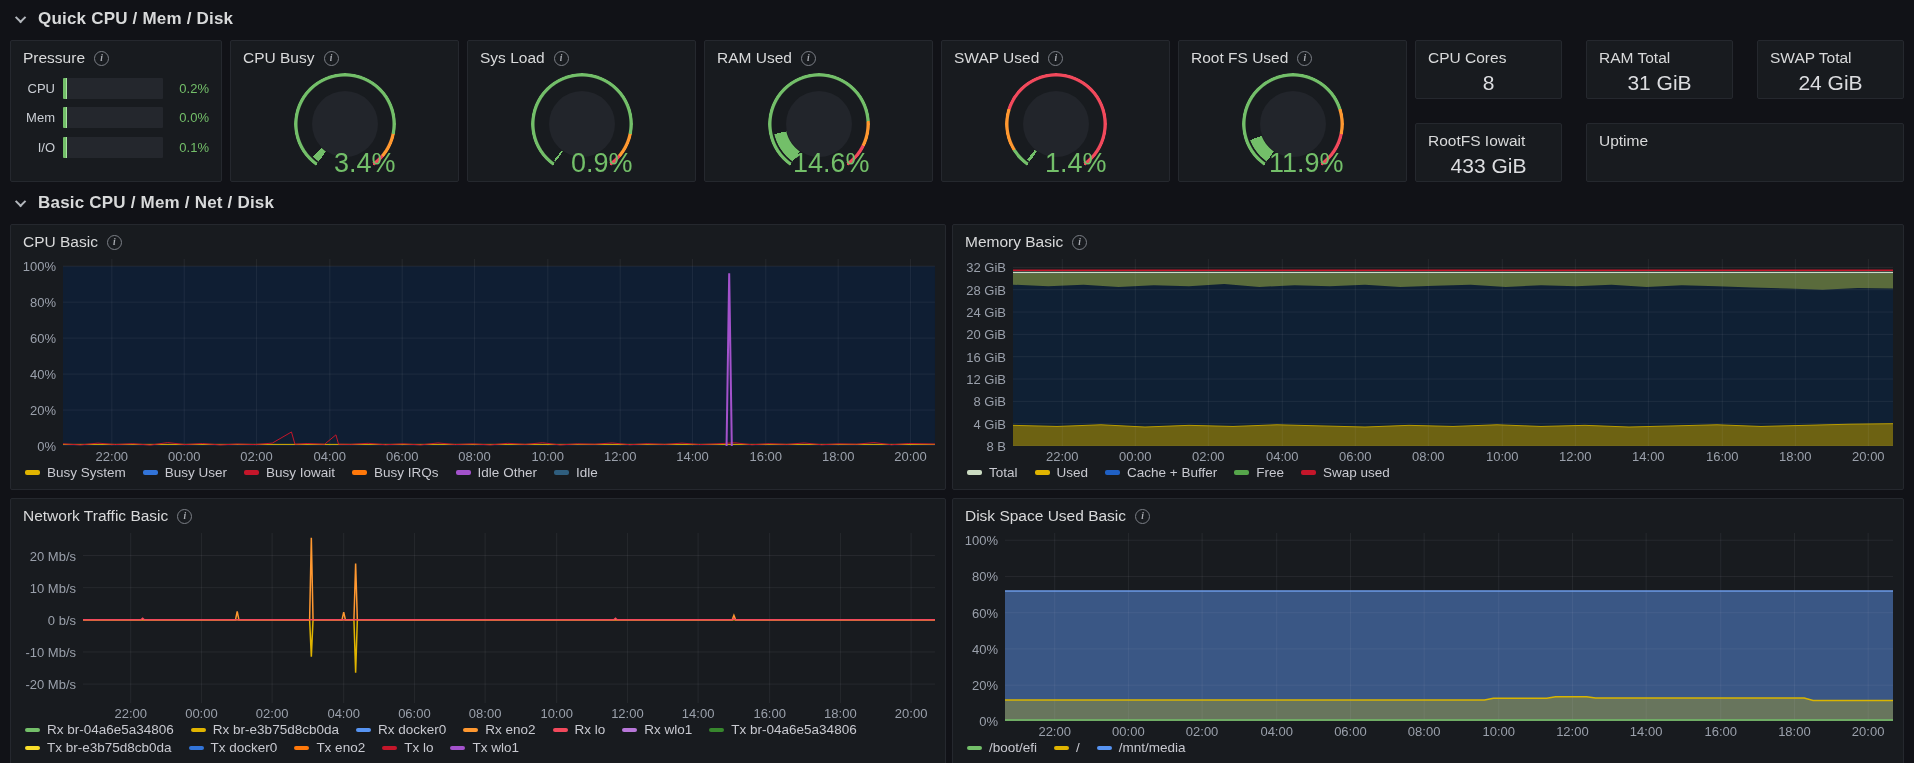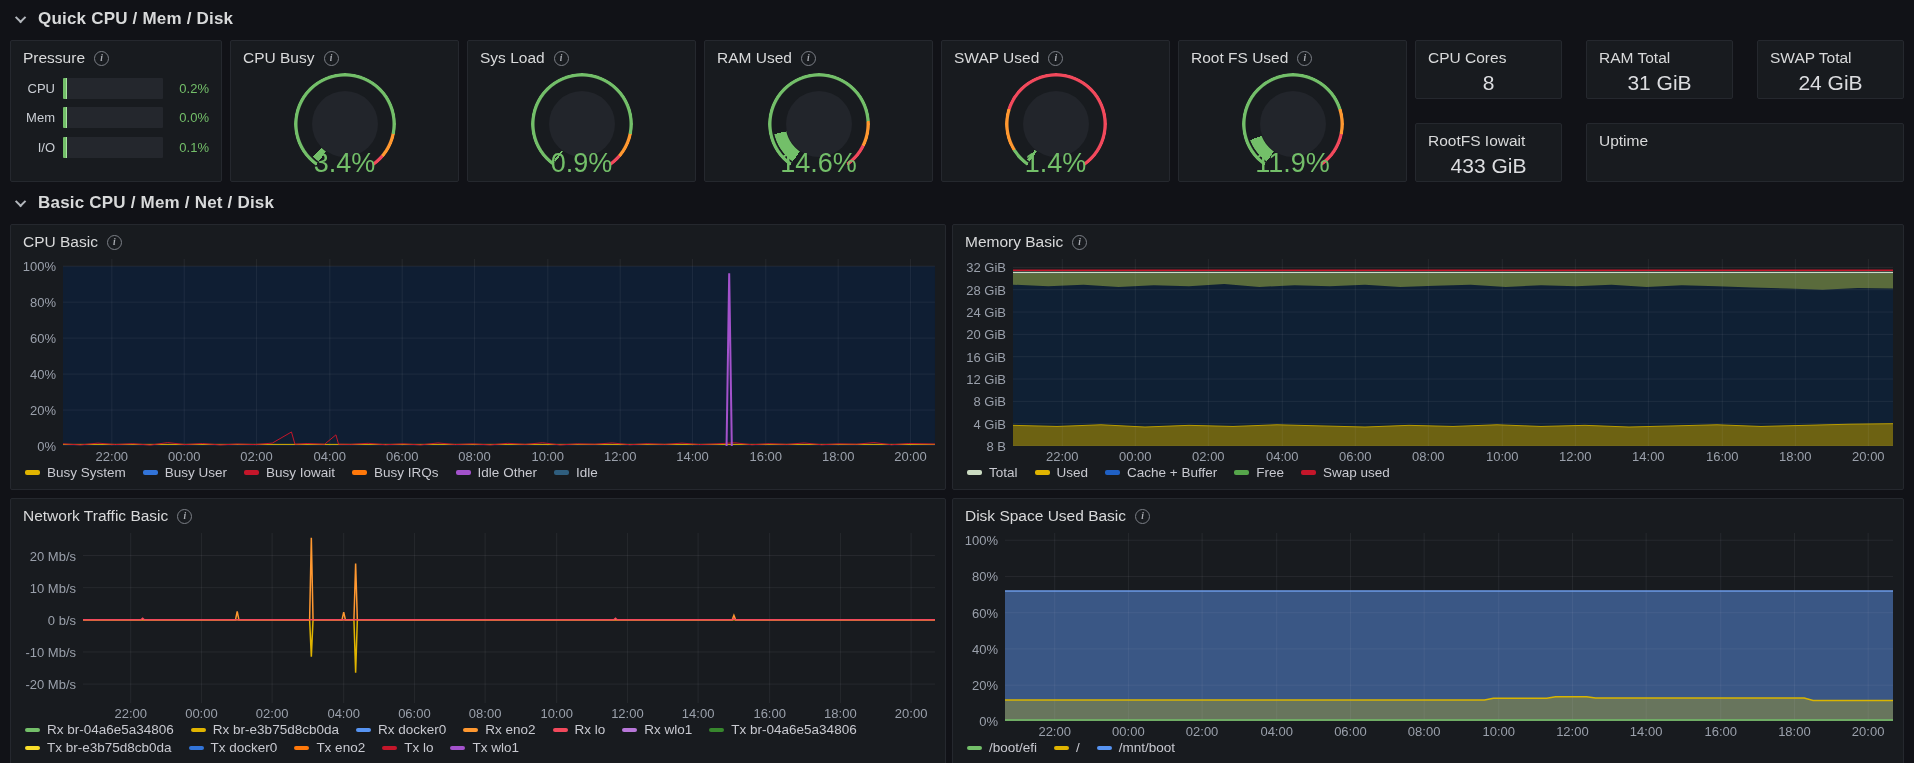--- a/index.html
+++ b/index.html
@@ -29,21 +29,21 @@
   .gauge{position:relative;width:102px;height:102px;margin:4px auto 0}
   .g-ring,.g-val,.g-gap,.g-hole{position:absolute;border-radius:50%}
   .g-ring{inset:0;
     -webkit-mask:radial-gradient(closest-side,transparent calc(100% - 4px),#000 calc(100% - 3px));
             mask:radial-gradient(closest-side,transparent calc(100% - 4px),#000 calc(100% - 3px))}
   .g-val{inset:5px;
     -webkit-mask:radial-gradient(closest-side,transparent calc(100% - 13px),#000 calc(100% - 12px));
             mask:radial-gradient(closest-side,transparent calc(100% - 13px),#000 calc(100% - 12px))}
   .g-gap{inset:-3px;background:conic-gradient(from 145deg,var(--panel) 0 70deg,transparent 70deg 360deg)}
   .g-hole{inset:18px;background:#22252b}
-  .g-text{position:absolute;left:0;right:0;bottom:-4px;text-align:center;font-size:27px;color:var(--green)}
+  .g-text{position:absolute;left:0;right:0;bottom:-4px;text-align:right;font-size:27px;color:var(--green)}
   .statgrid{flex:1;display:grid;grid-template-columns:repeat(3,1fr);grid-template-rows:1fr 1fr;gap:24px}
   .stat{display:flex;flex-direction:column}
   .stat.wide{grid-column:2/4}
   .statval{flex:1;display:flex;align-items:center;justify-content:center;font-size:21px;color:#dcdde0;padding-bottom:2px}
   
   .crow{display:grid;grid-template-columns:934fr 950fr;gap:6px;flex:0 0 auto}
   .crow2{height:266px}
   .crow3{flex:1;min-height:0}
   .chartpanel{display:flex;flex-direction:column;padding-bottom:5px}
   .chartwrap{flex:1;display:flex;min-height:0;padding:6px 10px 0 6px}
@@ -551,18 +551,18 @@
           <span class="litem">
             <span class="lswatch" style="background: rgb(115, 191, 105);"></span>
             <span>/boot/efi</span>
           </span>
           <span class="litem">
             <span class="lswatch" style="background: rgb(224, 180, 0);"></span>
             <span>/</span>
           </span>
           <span class="litem">
             <span class="lswatch" style="background: rgb(87, 148, 242);"></span>
-            <span>/mnt/boot</span>
+            <span>/mnt/media</span>
           </span>
         </div>
       </div>
   </section>
 </div>
 
 </body></html>

